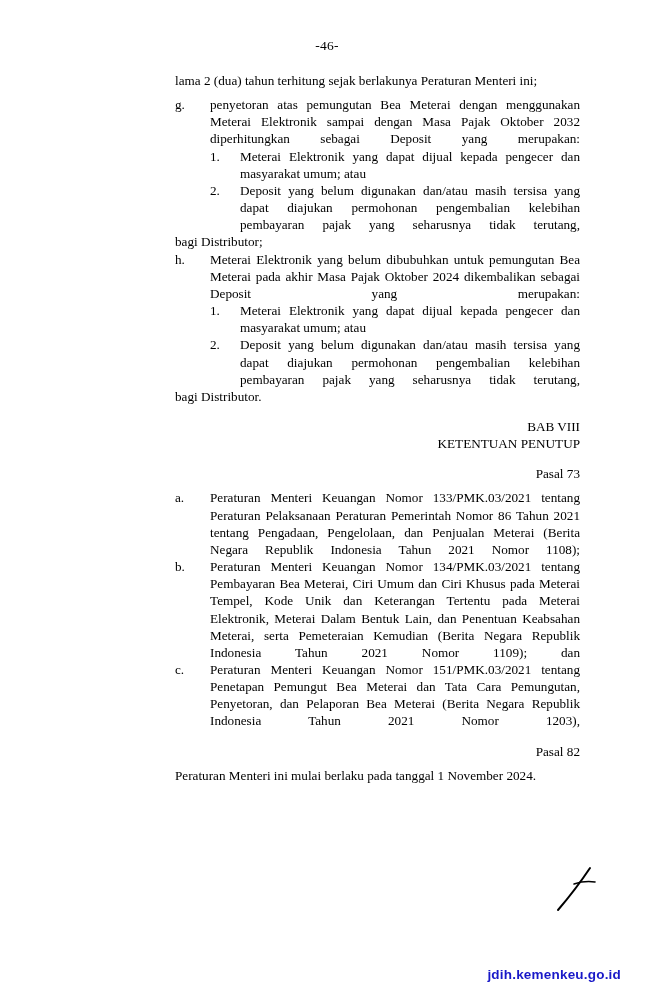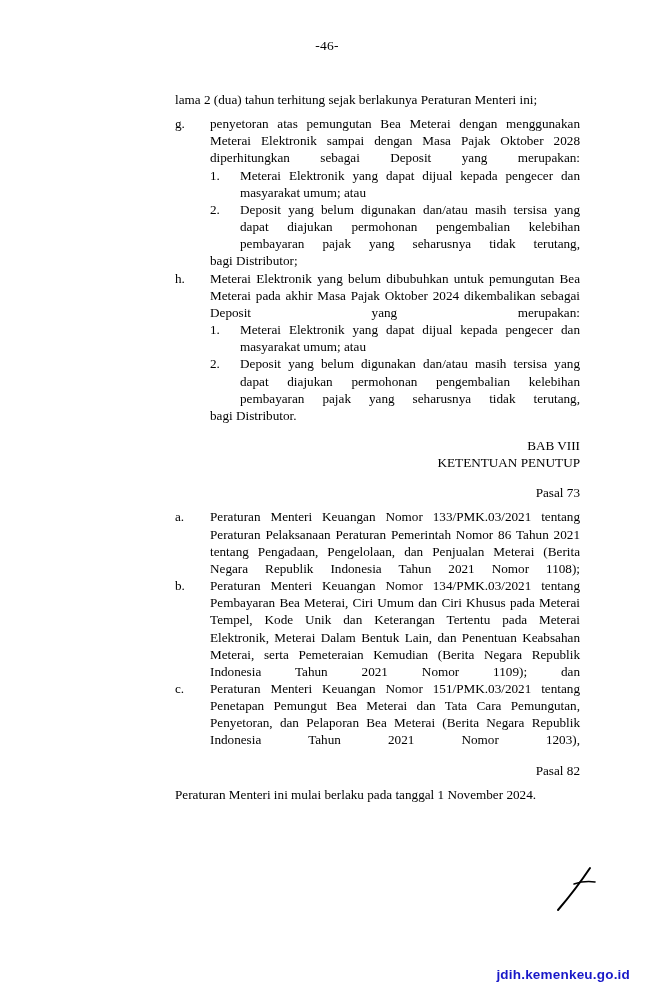--- a/index.html
+++ b/index.html
@@ -25,32 +25,31 @@
     position: absolute;
     top: 38px;
     left: 0;
     width: 654px;
     text-align: center;
     font-size: 13.5px;
     letter-spacing: 0.3px;
   }
   .content {
     position: absolute;
-    top: 91px;
+    top: 72px;
     left: 175px;
     width: 405px;
     font-size: 13.2px;
     line-height: 1.30;
   }
   .para {
     text-align: justify;
     margin: 0 0 0 0;
   }
   .indent-block {
-    margin-left: 35px;
     text-align: justify;
   }
   .row {
     display: flex;
     align-items: flex-start;
   }
   .marker {
     width: 35px;
     flex: 0 0 35px;
     text-align: left;
@@ -72,21 +71,21 @@
   }
   .gap-s { height: 7px; }
   .gap-m { height: 13px; }
   .just-spread {
     text-align: justify;
     text-align-last: justify;
   }
   .footer-url {
     position: absolute;
     bottom: 18px;
-    right: 24px;
+    right: 33px;
     color: #1818c8;
     font-family: "Liberation Sans", sans-serif;
     font-size: 13.5px;
     font-weight: bold;
     letter-spacing: 0.2px;
   }
   .signature {
     position: absolute;
     left: 548px;
     top: 862px;
@@ -104,21 +103,21 @@
   <div class="page-number">-46-</div>
 
   <div class="content">
 
     <div class="para">lama 2 (dua) tahun terhitung sejak berlakunya Peraturan Menteri ini;</div>
 
     <div class="gap-s"></div>
 
     <div class="row">
       <div class="marker">g.</div>
-      <div class="body-txt just-spread">penyetoran atas pemungutan Bea Meterai dengan menggunakan Meterai Elektronik sampai dengan Masa Pajak Oktober 2028 diperhitungkan sebagai Deposit yang merupakan:</div>
+      <div class="body-txt just-spread">penyetoran atas pemungutan Bea Meterai dengan menggunakan Meterai Elektronik sampai dengan Masa Pajak Oktober 2032 diperhitungkan sebagai Deposit yang merupakan:</div>
     </div>
     <div class="sub-list">
       <div class="row">
         <div class="marker-num">1.</div>
         <div class="body-txt">Meterai Elektronik yang dapat dijual kepada pengecer dan masyarakat umum; atau</div>
       </div>
       <div class="row">
         <div class="marker-num">2.</div>
         <div class="body-txt just-spread">Deposit yang belum digunakan dan/atau masih tersisa yang dapat diajukan permohonan pengembalian kelebihan pembayaran pajak yang seharusnya tidak terutang,</div>
       </div>

